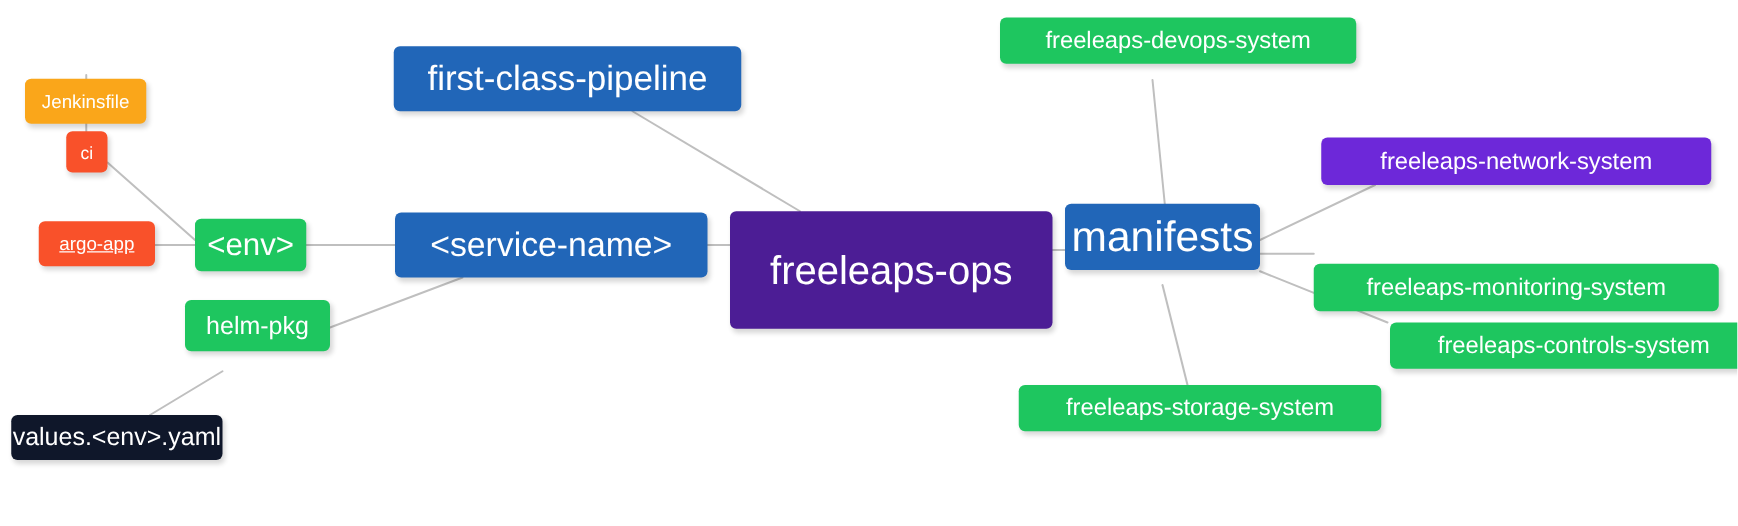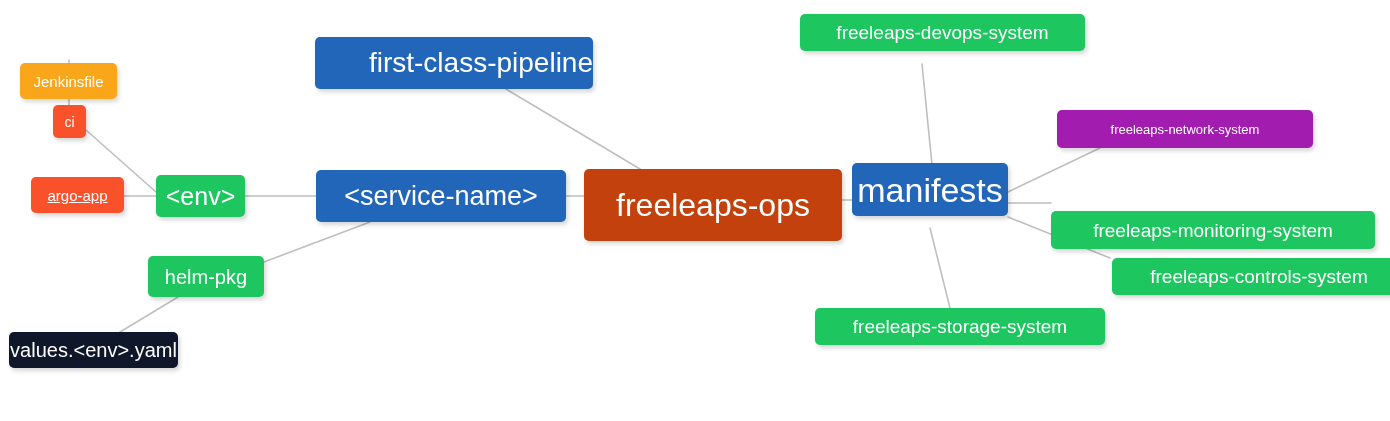--- a/index.html
+++ b/index.html
@@ -64,42 +64,42 @@
       </div>
       <div class="node" style="left: 53px; top: 105px; width: 33px; height: 33px; background: rgb(249, 81, 42); font-size: 14px;">
         <span>ci</span>
       </div>
       <div class="node" style="left: 31px; top: 177px; width: 93px; height: 36px; background: rgb(249, 81, 42); font-size: 15px; text-decoration: underline;">
         <span>argo-app</span>
       </div>
       <div class="node" style="left: 156px; top: 175px; width: 89px; height: 42px; background: rgb(30, 198, 95); font-size: 25px;">
         <span>&lt;env&gt;</span>
       </div>
-      <div class="node" style="left: 148px; top: 256px; width: 116px; height: 41px; background: rgb(30, 198, 95); font-size: 20px;">
+      <div class="node" style="left: 148px; top: 240px; width: 116px; height: 41px; background: rgb(30, 198, 95); font-size: 20px;">
         <span>helm-pkg</span>
       </div>
       <div class="node" style="left: 9px; top: 332px; width: 169px; height: 36px; background: #0f172a; font-size: 20px;">
         <span>values.&lt;env&gt;.yaml</span>
       </div>
-      <div class="node" style="left: 315px; top: 37px; width: 278px; height: 52px; background: rgb(33, 102, 184); font-size: 28px; justify-content: flex-end;">
+      <div class="node" style="left: 315px; top: 37px; width: 278px; height: 52px; background: rgb(33, 102, 184); font-size: 28px;">
         <span>first-class-pipeline</span>
       </div>
       <div class="node" style="left: 316px; top: 170px; width: 250px; height: 52px; background: rgb(33, 102, 184); font-size: 27px;">
         <span>&lt;service-name&gt;</span>
       </div>
-      <div class="node" style="left: 584px; top: 169px; width: 258px; height: 72px; background: #c2410c; font-size: 32px;">
+      <div class="node" style="left: 584px; top: 169px; width: 258px; height: 94px; background: #4c1d95; font-size: 32px;">
         <span>freeleaps-ops</span>
       </div>
       <div class="node" style="left: 852px; top: 163px; width: 156px; height: 53px; background: rgb(33, 102, 184); font-size: 34px;">
         <span>manifests</span>
       </div>
       <div class="node" style="left: 800px; top: 14px; width: 285px; height: 37px; background: rgb(30, 198, 95); font-size: 19px;">
         <span>freeleaps-devops-system</span>
       </div>
-      <div class="node" style="left: 1057px; top: 110px; width: 256px; height: 38px; background: #a21caf; font-size: 13px;">
+      <div class="node" style="left: 1057px; top: 110px; width: 312px; height: 38px; background: #6d28d9; font-size: 19px;">
         <span>freeleaps-network-system</span>
       </div>
       <div class="node" style="left: 1051px; top: 186px; width: 324px; height: 38px; background: rgb(30, 198, 95); font-size: 19px; margin-top: 25px;">
         <span>freeleaps-monitoring-system</span>
       </div>
       <div class="node" style="left: 1112px; top: 258px; width: 294px; height: 37px; background: rgb(30, 198, 95); font-size: 19px;">
         <span>freeleaps-controls-system</span>
       </div>
       <div class="node" style="left: 815px; top: 308px; width: 290px; height: 37px; background: rgb(30, 198, 95); font-size: 19px;">
         <span>freeleaps-storage-system</span>

